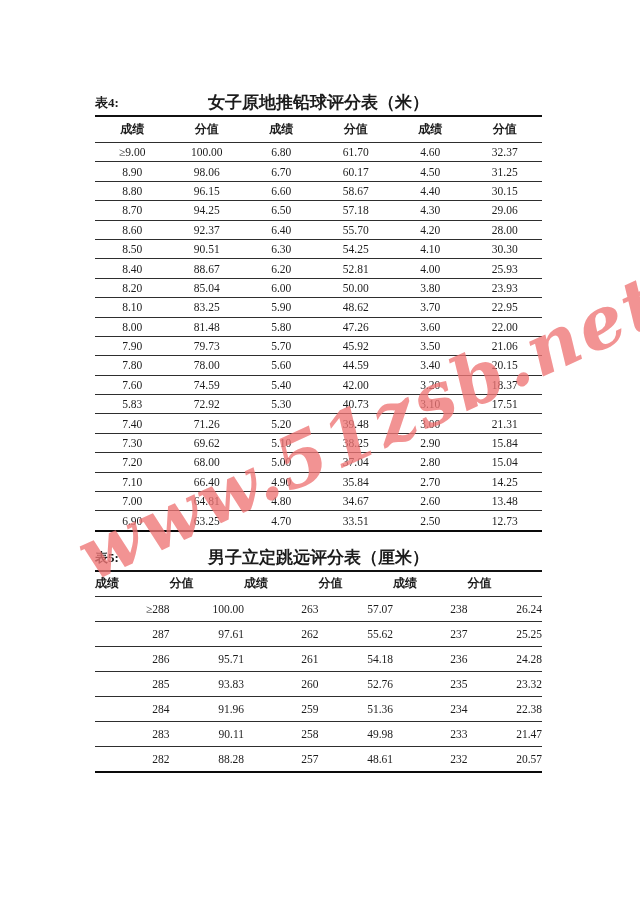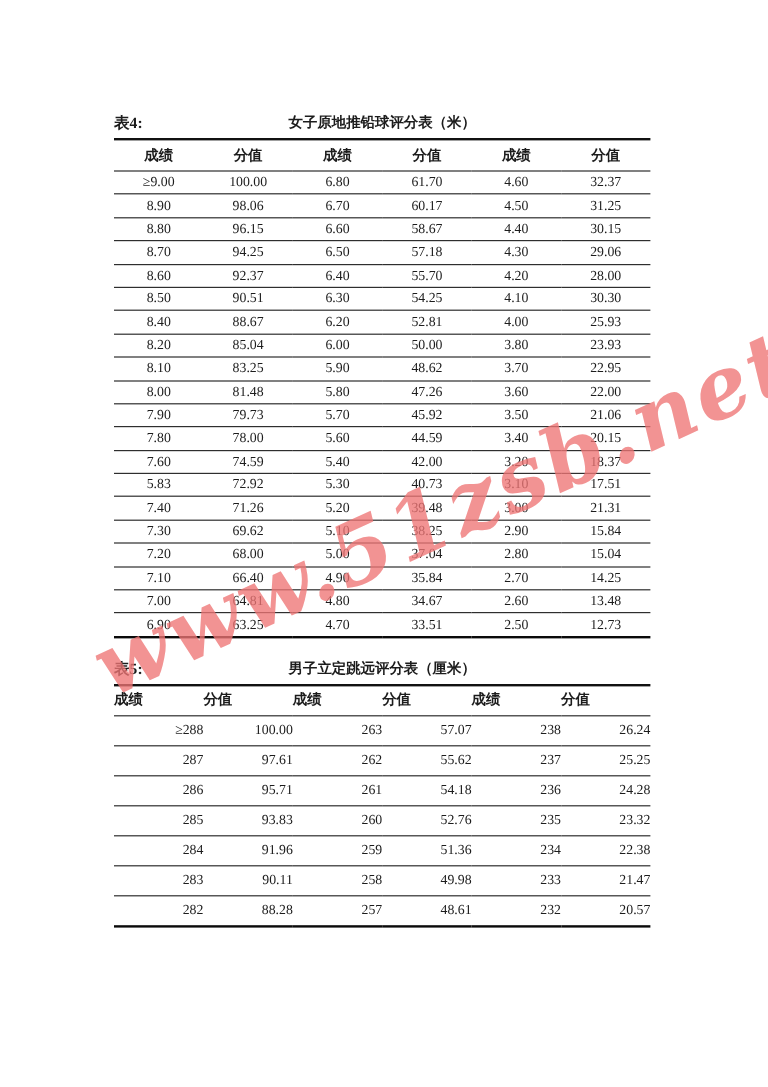--- a/index.html
+++ b/index.html
@@ -37,21 +37,21 @@
     font-size: 13px;
     line-height: 19px;
   }
   .tbl-title {
     position: absolute;
     left: 0;
     right: 0;
     top: 0;
     text-align: center;
     font-weight: bold;
-    font-size: 12px;
+    font-size: 17px;
     line-height: 19px;
   }
   
   table.score {
     width: 100%;
     border-collapse: collapse;
     table-layout: fixed;
   }
   table.score th {
     font-weight: bold;

